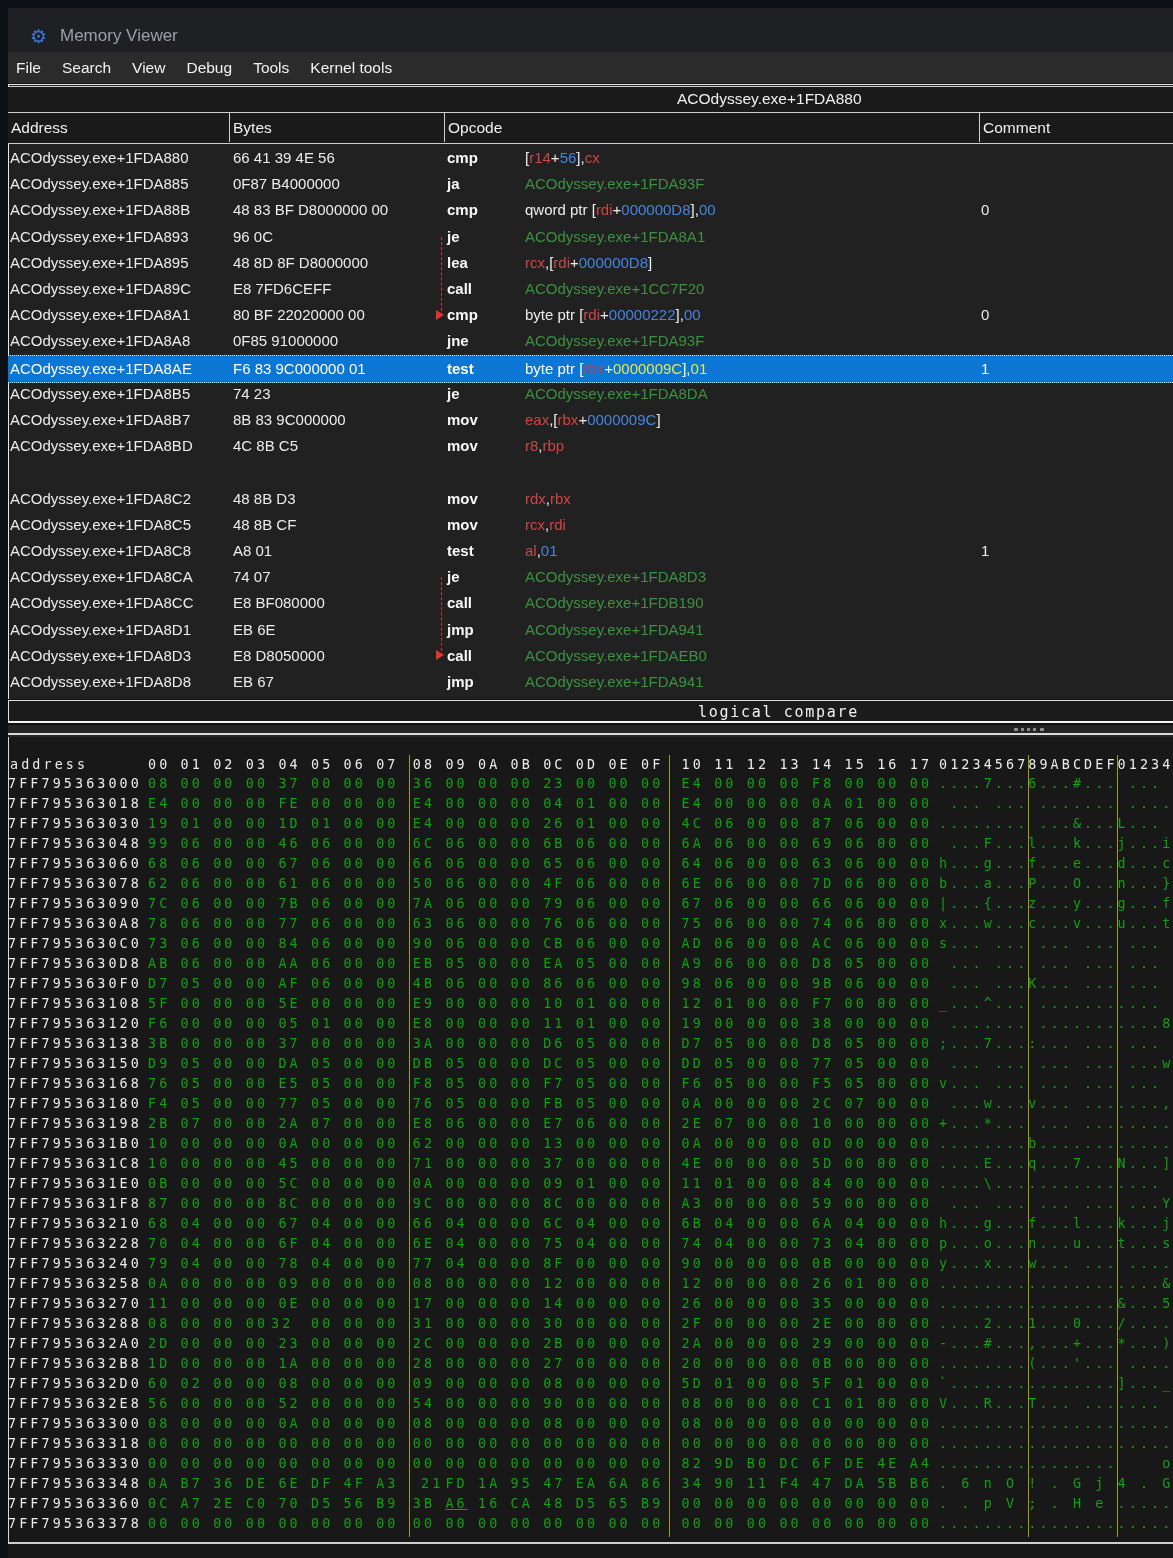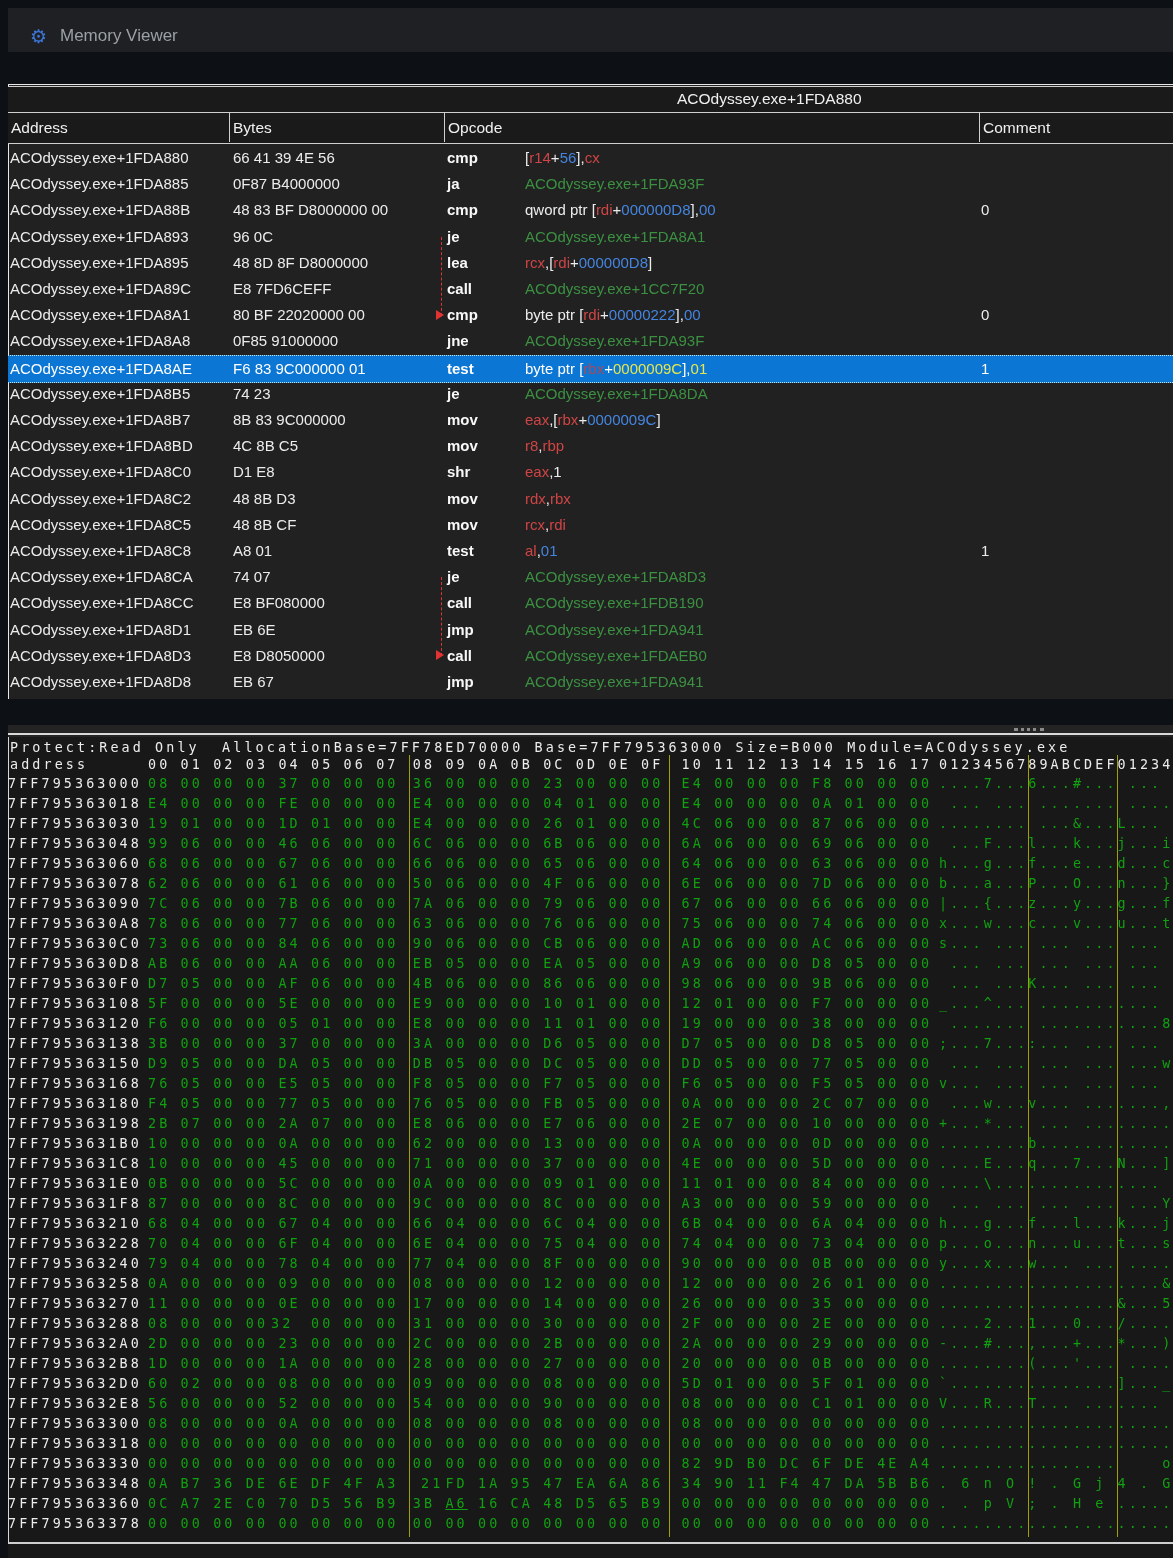--- a/index.html
+++ b/index.html
@@ -58,20 +58,28 @@
 </head>
 <body>
 
 <div id="screen">
 
   <div class="abs" id="titlebar">
     <span class="abs" id="app-icon">⚙</span>
     <span class="abs" id="title-text">Memory Viewer</span>
   </div>
 
+  <div class="abs" id="menubar">
+      <span class="menu-item">File</span>
+      <span class="menu-item">Search</span>
+      <span class="menu-item">View</span>
+      <span class="menu-item">Debug</span>
+      <span class="menu-item">Tools</span>
+      <span class="menu-item">Kernel tools</span>
+    </div>
 
   <div class="abs" id="disasm"></div>
   <div class="abs" id="dheader">
     <span>ACOdyssey.exe+1FDA880</span>
   </div>
   <div class="abs" id="dcolhead">
     <div class="dcol" style="left:0;width:222px;">Address</div>
     <div class="dcol" style="left:222px;width:215px;">Bytes</div>
     <div class="dcol" style="left:437px;width:535px;">Opcode</div>
     <div class="dcol" style="left:972px;width:193px;border-right:none;">Comment</div>
@@ -145,26 +153,20 @@
         <span class="dbytes">8B 83 9C000000</span>
         <span class="dmn">mov</span>
         <span class="dops"><span class="c-r">eax</span><span class="c-w">,[</span><span class="c-r">rbx</span><span class="c-w">+</span><span class="c-b">0000009C</span><span class="c-w">]</span></span>
       </div>
       <div class="drow" style="top: 288.2px;">
         <span class="daddr">ACOdyssey.exe+1FDA8BD</span>
         <span class="dbytes">4C 8B C5</span>
         <span class="dmn">mov</span>
         <span class="dops"><span class="c-r">r8</span><span class="c-w">,</span><span class="c-r">rbp</span></span>
       </div>
-      <div class="drow" style="top: 314.4px;">
-        <span class="daddr">ACOdyssey.exe+1FDA8C0</span>
-        <span class="dbytes">D1 E8</span>
-        <span class="dmn">shr</span>
-        <span class="dops"><span class="c-r">eax</span><span class="c-w">,1</span></span>
-      </div>
       <div class="drow" style="top: 340.6px;">
         <span class="daddr">ACOdyssey.exe+1FDA8C2</span>
         <span class="dbytes">48 8B D3</span>
         <span class="dmn">mov</span>
         <span class="dops"><span class="c-r">rdx</span><span class="c-w">,</span><span class="c-r">rbx</span></span>
       </div>
       <div class="drow" style="top: 366.8px;">
         <span class="daddr">ACOdyssey.exe+1FDA8C5</span>
         <span class="dbytes">48 8B CF</span>
         <span class="dmn">mov</span>
@@ -207,26 +209,28 @@
         <span class="dmn">jmp</span>
         <span class="dops"><span class="c-g">ACOdyssey.exe+1FDA941</span></span>
       </div>
     </div>
 
   <div class="abs jline" style="left:441px;top:237px;height:79px;"></div>
   <div class="abs jarrow" style="left:436px;top:310px;"></div>
   <div class="abs jline" style="left:441px;top:577px;height:79px;"></div>
   <div class="abs jarrow" style="left:436px;top:650px;"></div>
 
+  <div class="abs" id="statusbar">
+    <span class="abs" id="status-text">logical compare</span>
+  </div>
   <div class="abs" id="splitter"></div>
   <div class="abs" id="grip"></div>
   <div class="abs" id="splitline"></div>
 
   <div class="abs" id="hexpanel"></div>
-  <div class="abs mono" id="protect-line">Protect:Read Only  AllocationBase=7FF78ED70000 Base=7FF795363000 Size=B000 Module=ACOdyssey.exe</div>
   <div class="abs" id="hexhead">
     <span class="mono" id="hex-addr-label">address</span>
     <span class="mono hcol" style="left:931px;">0123456789ABCDEF012345</span>
   <span class="mono hcol" style="left: 140px;">00</span>
       <span class="mono hcol" style="left: 172.6px;">01</span>
       <span class="mono hcol" style="left: 205.2px;">02</span>
       <span class="mono hcol" style="left: 237.8px;">03</span>
       <span class="mono hcol" style="left: 270.4px;">04</span>
       <span class="mono hcol" style="left: 303px;">05</span>
       <span class="mono hcol" style="left: 335.6px;">06</span>

